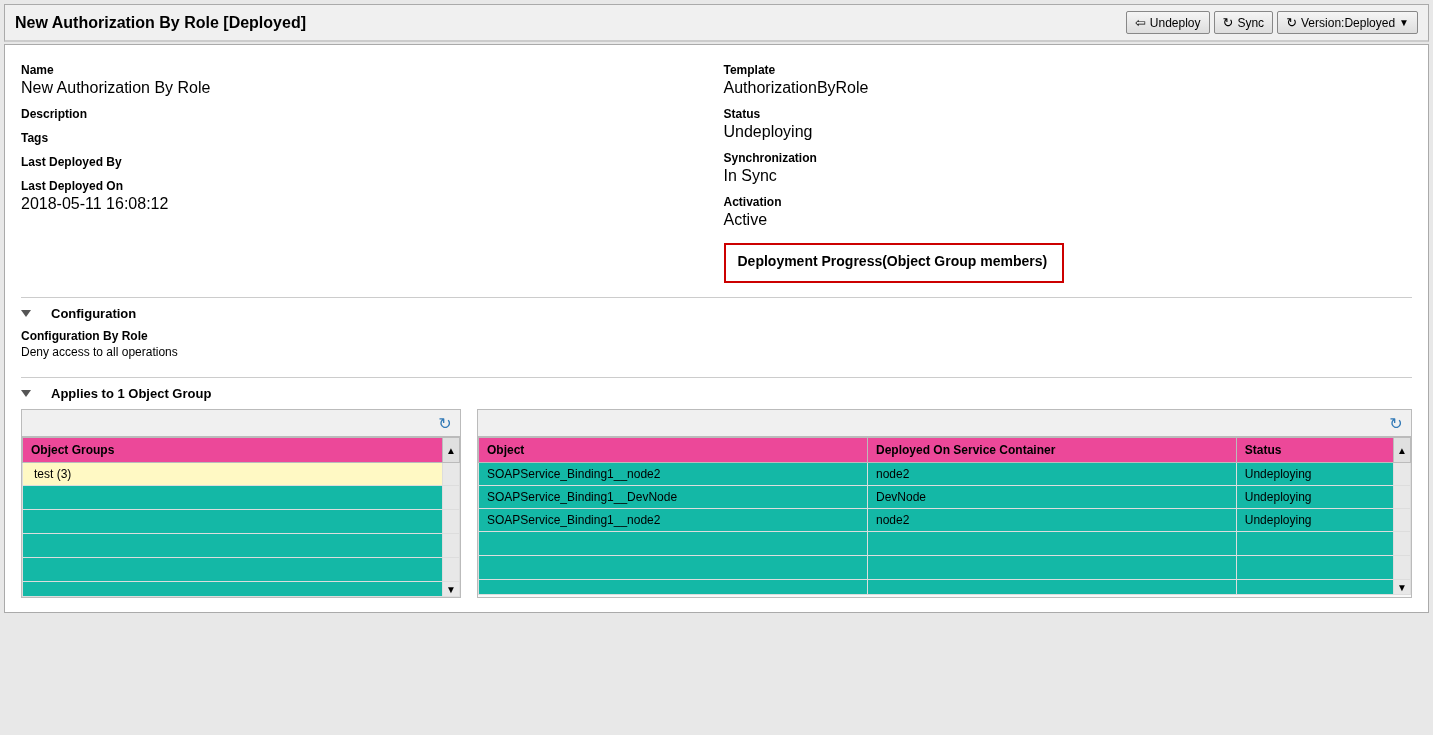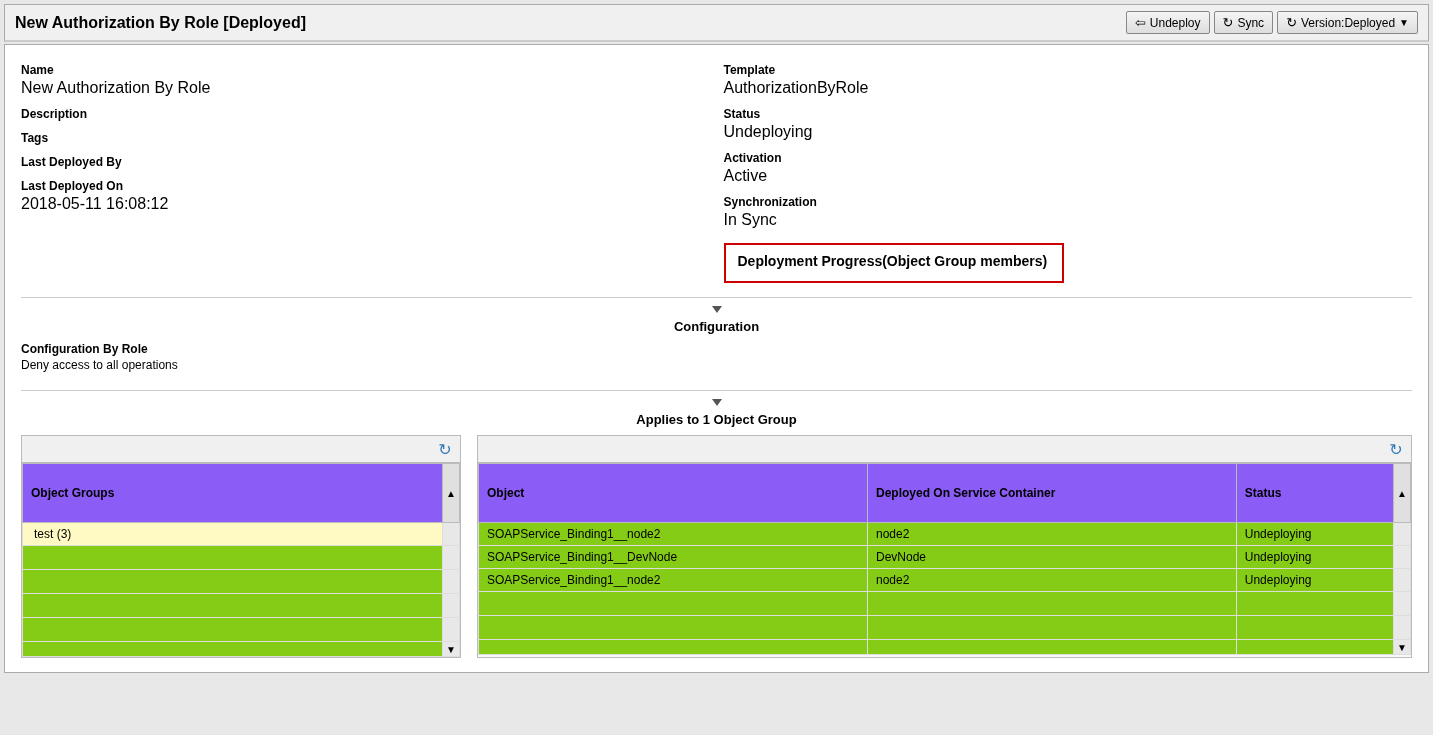--- a/index.html
+++ b/index.html
@@ -99,26 +99,25 @@
       font-size: 12px;
     }
     .section-divider {
       border: none;
       border-top: 1px solid #ccc;
       margin: 8px 0;
     }
     .section-header {
       display: flex;
       align-items: center;
-      gap: 6px;
+      gap: 20px;
       font-weight: bold;
       font-size: 13px;
       margin-bottom: 8px;
       margin-top: 4px;
-      flex-direction: column;
     }
     .triangle-down {
       width: 0;
       height: 0;
       border-left: 5px solid transparent;
       border-right: 5px solid transparent;
       border-top: 7px solid #555;
       display: inline-block;
     }
     .config-section {
@@ -167,30 +166,30 @@
       display: flex;
       align-items: center;
       justify-content: center;
     }
     table {
       width: 100%;
       border-collapse: collapse;
       font-size: 12px;
     }
     th {
-      background: #8b5cf6;
+      background: #ec4899;
       border: 1px solid #bbb;
-      padding: 22px 8px;
+      padding: 5px 8px;
       text-align: left;
       font-weight: bold;
     }
     td {
       border: 1px solid #ddd;
       padding: 4px 8px;
-      background: #84cc16;
+      background: #14b8a6;
     }
     .row-selected td {
       background: #fff9c4;
       padding-left: 11px;
     }
   </style>
 </head>
 <body>
 
 <div class="page-wrapper">
@@ -244,26 +243,26 @@
       <div class="info-right">
         <div class="info-field">
           <div class="info-label">Template</div>
           <div class="info-value">AuthorizationByRole</div>
         </div>
         <div class="info-field">
           <div class="info-label">Status</div>
           <div class="info-value">Undeploying</div>
         </div>
         <div class="info-field">
+          <div class="info-label">Synchronization</div>
+          <div class="info-value">In Sync</div>
+        </div>
+        <div class="info-field">
           <div class="info-label">Activation</div>
           <div class="info-value">Active</div>
-        </div>
-        <div class="info-field">
-          <div class="info-label">Synchronization</div>
-          <div class="info-value">In Sync</div>
         </div>
         <div class="deployment-progress-box">
           <div class="deployment-progress-title">Deployment Progress(Object Group members)</div>
         </div>
       </div>
     </div>
 
     <hr class="section-divider">
 
     <div class="config-section">

